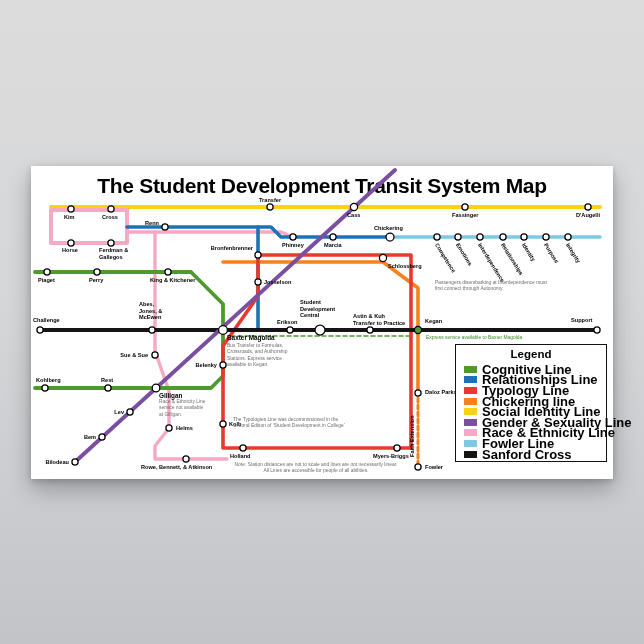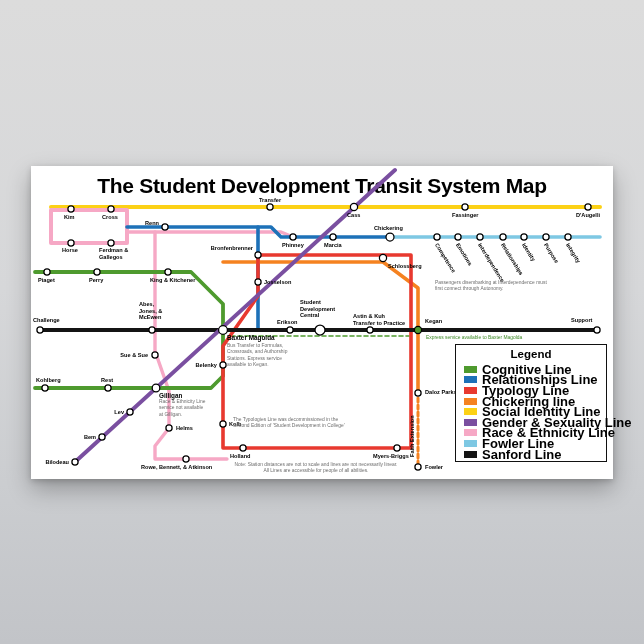--- a/index.html
+++ b/index.html
@@ -211,19 +211,19 @@
             <div class="legend-row">
               <span class="swatch" style="background: rgb(246, 168, 197);"></span>
               <span class="legend-label">Race &amp; Ethnicity Line</span>
             </div>
             <div class="legend-row">
               <span class="swatch" style="background: rgb(126, 200, 227);"></span>
               <span class="legend-label">Fowler Line</span>
             </div>
             <div class="legend-row">
               <span class="swatch" style="background: rgb(20, 20, 20);"></span>
-              <span class="legend-label">Sanford Line</span>
+              <span class="legend-label">Sanford Cross</span>
             </div>
           </div>
       </div>
     </div>
   </div>
 </div>
 
 </body></html>

